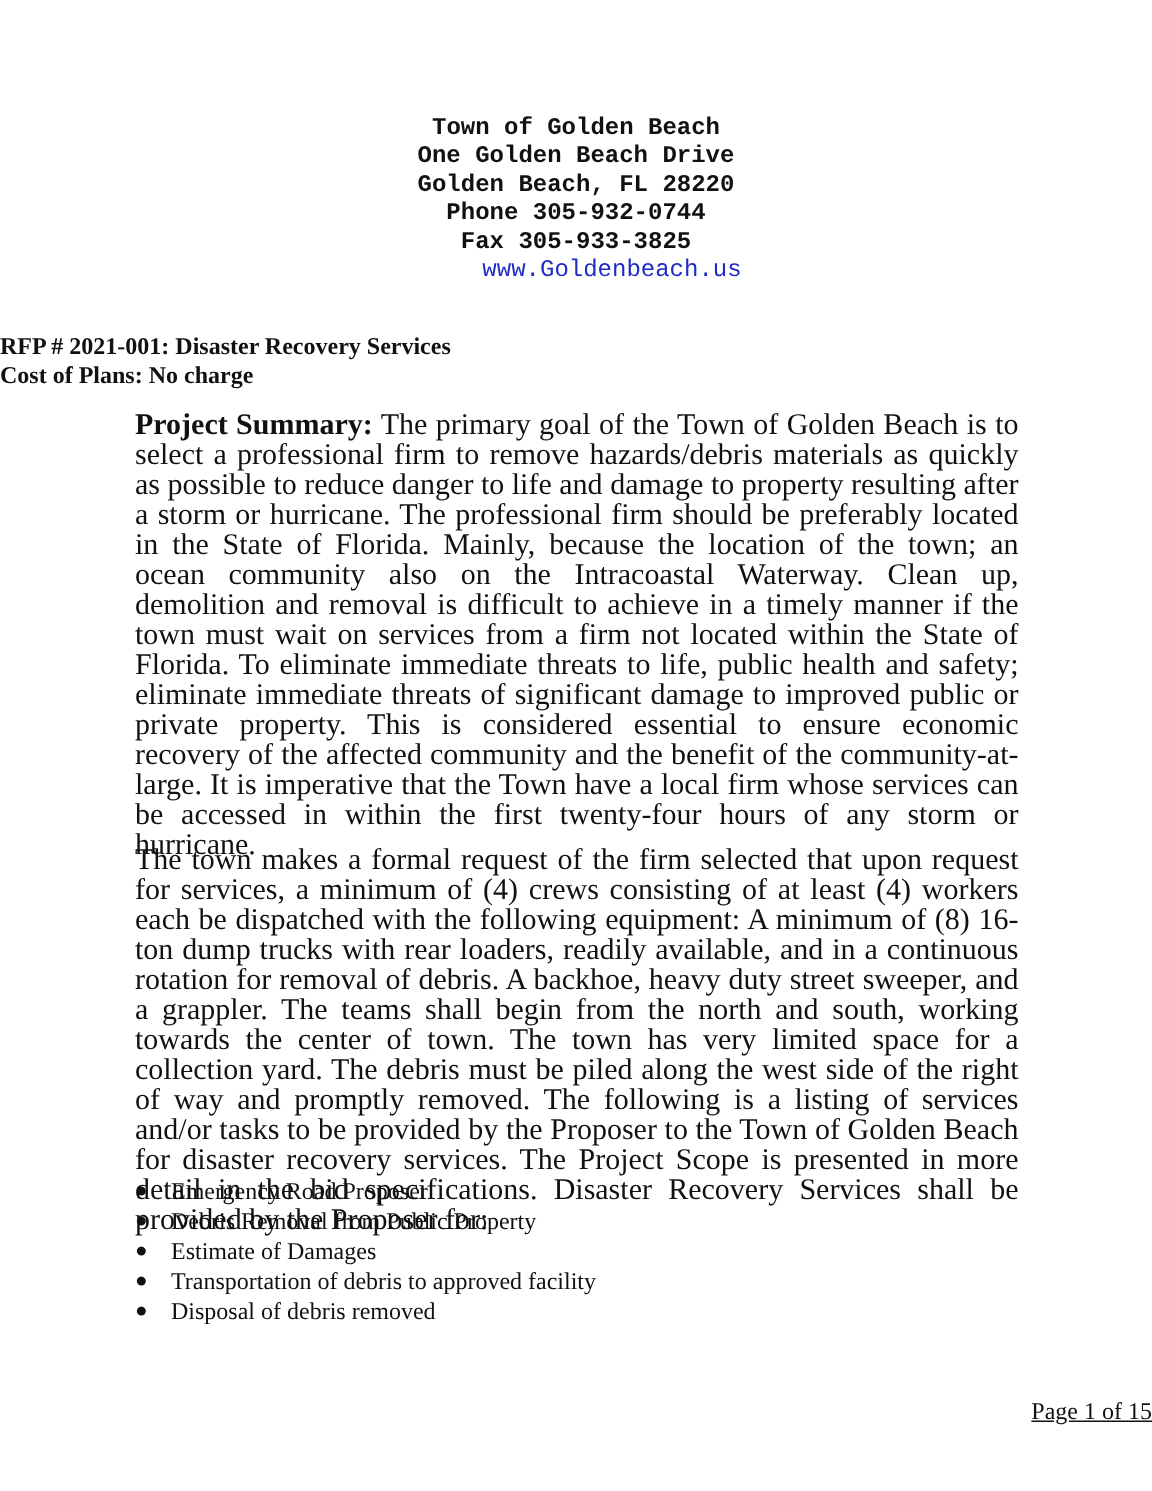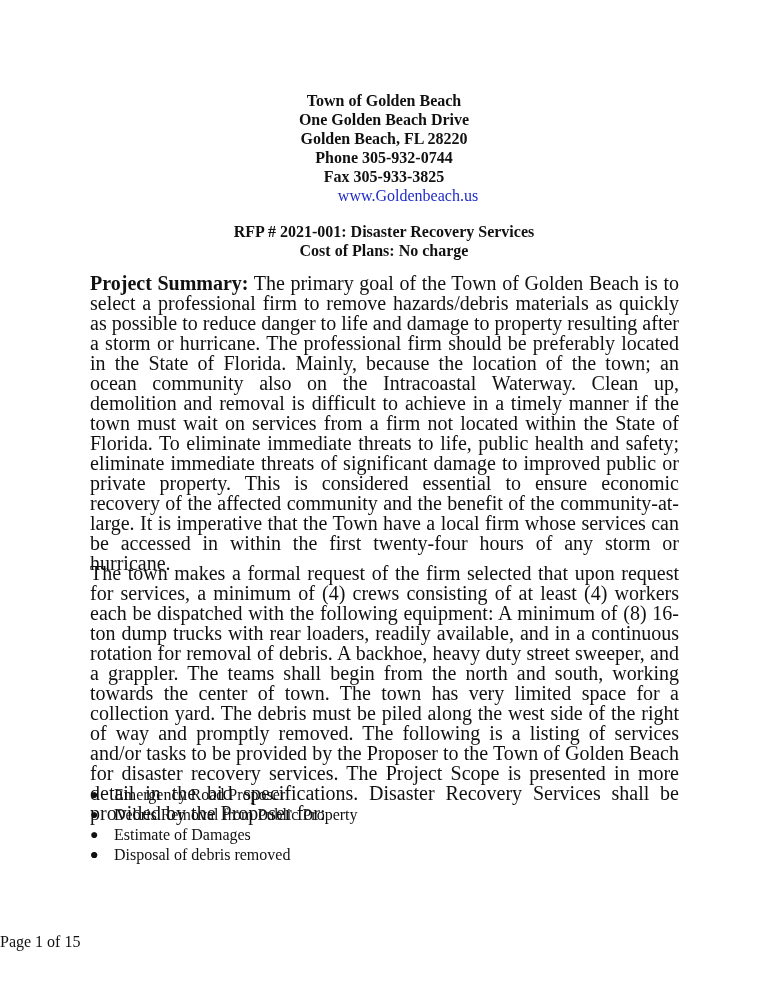--- a/index.html
+++ b/index.html
@@ -19,38 +19,38 @@
       position: absolute;
       left: 0; top: 0;
       width: 768px;
       height: 994px;
       background: #ffffff;
     }
     .header {
       position: absolute;
       left: 0;
       width: 768px;
-      top: 91px;
+      top: 76px;
       text-align: center;
       font-weight: bold;
       font-size: 16px;
       line-height: 19px;
+      font-family: Liberation Mono, monospace;
     }
     .header .line { display: block; }
     .header .link {
       font-weight: normal;
       color: #1f2bc4;
       padding-left: 48px;
     }
     .rfp {
       position: absolute;
       left: 0;
       width: 768px;
       top: 222px;
-      text-align: center;
       font-weight: bold;
       font-size: 16px;
       line-height: 19px;
     }
     .rfp .line { display: block; }
     .body {
       position: absolute;
       left: 90px;
       width: 589px;
       font-size: 20px;
@@ -85,23 +85,24 @@
       left: 0;
       top: 0;
       width: 24px;
       font-size: 14px;
     }
     .footer {
       position: absolute;
       left: 0;
       width: 768px;
       top: 932px;
-      text-align: left;
+      text-align: right;
       font-size: 16px;
       line-height: 19px;
+      text-decoration: underline;
     }
   </style>
 </head>
 <body>
 
 <div class="page">
 
   <div class="header">
     <span class="line">Town of Golden Beach</span>
     <span class="line">One Golden Beach Drive</span>
@@ -122,19 +123,19 @@
 
 
   <div class="body scope">
     <p>The town makes a formal request of the firm selected that upon request for services, a minimum of (4) crews consisting of at least (4) workers each be dispatched with the following equipment:  A minimum of (8) 16-ton dump trucks with rear loaders, readily available, and in a continuous rotation for removal of debris. A backhoe, heavy duty street sweeper, and a grappler. The teams shall begin from the north and south, working towards the center of town.  The town has very limited space for a collection yard.  The debris must be piled along the west side of the right of way and promptly removed. The following is a listing of services and/or tasks to be provided by the Proposer to the Town of Golden Beach for disaster recovery services.  The Project Scope is presented in more detail in the bid specifications.  Disaster Recovery Services shall be provided by the Proposer for:</p>
   </div>
 
   <ul class="services">
     <li><span class="bullet">●</span><span>Emergency Road Proposer</span></li>
     <li><span class="bullet">●</span><span>Debris Removal from Public Property</span></li>
     <li><span class="bullet">●</span><span>Estimate of Damages</span></li>
-    <li><span class="bullet">●</span></li>
+    <li><span class="bullet">●</span><span>Transportation of debris to approved facility</span></li>
     <li><span class="bullet">●</span><span>Disposal of debris removed</span></li>
   </ul>
 
   <div class="footer">Page 1 of 15</div>
 
 </div>
 
 </body></html>

